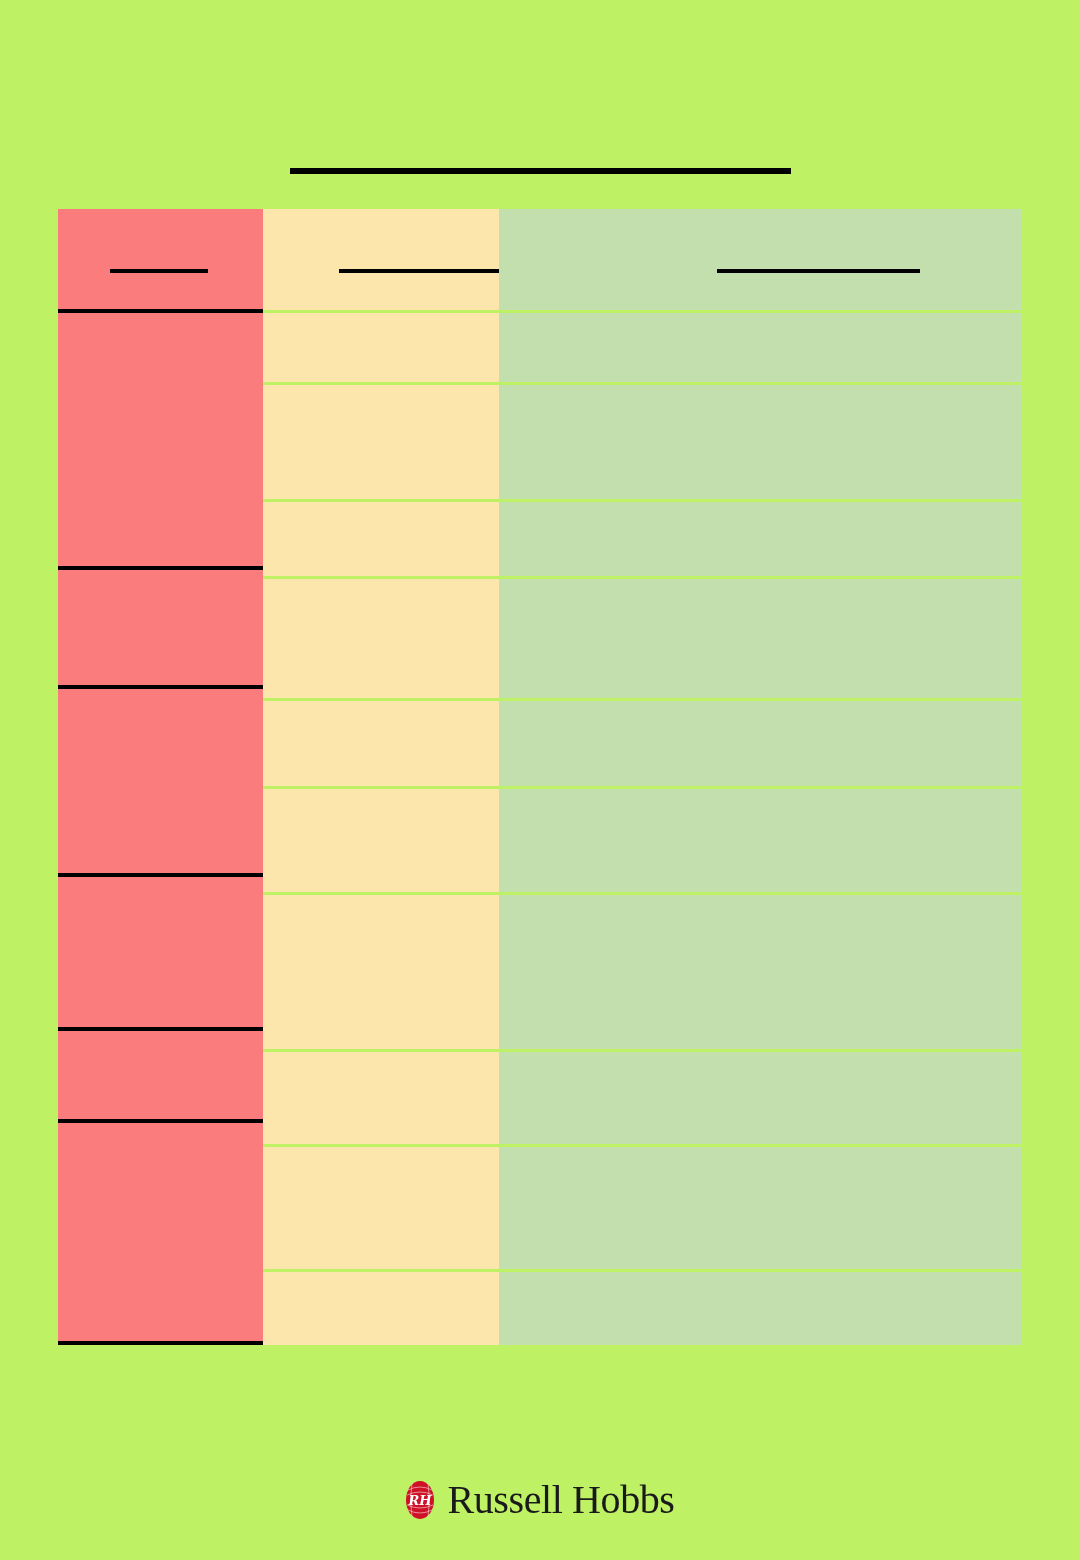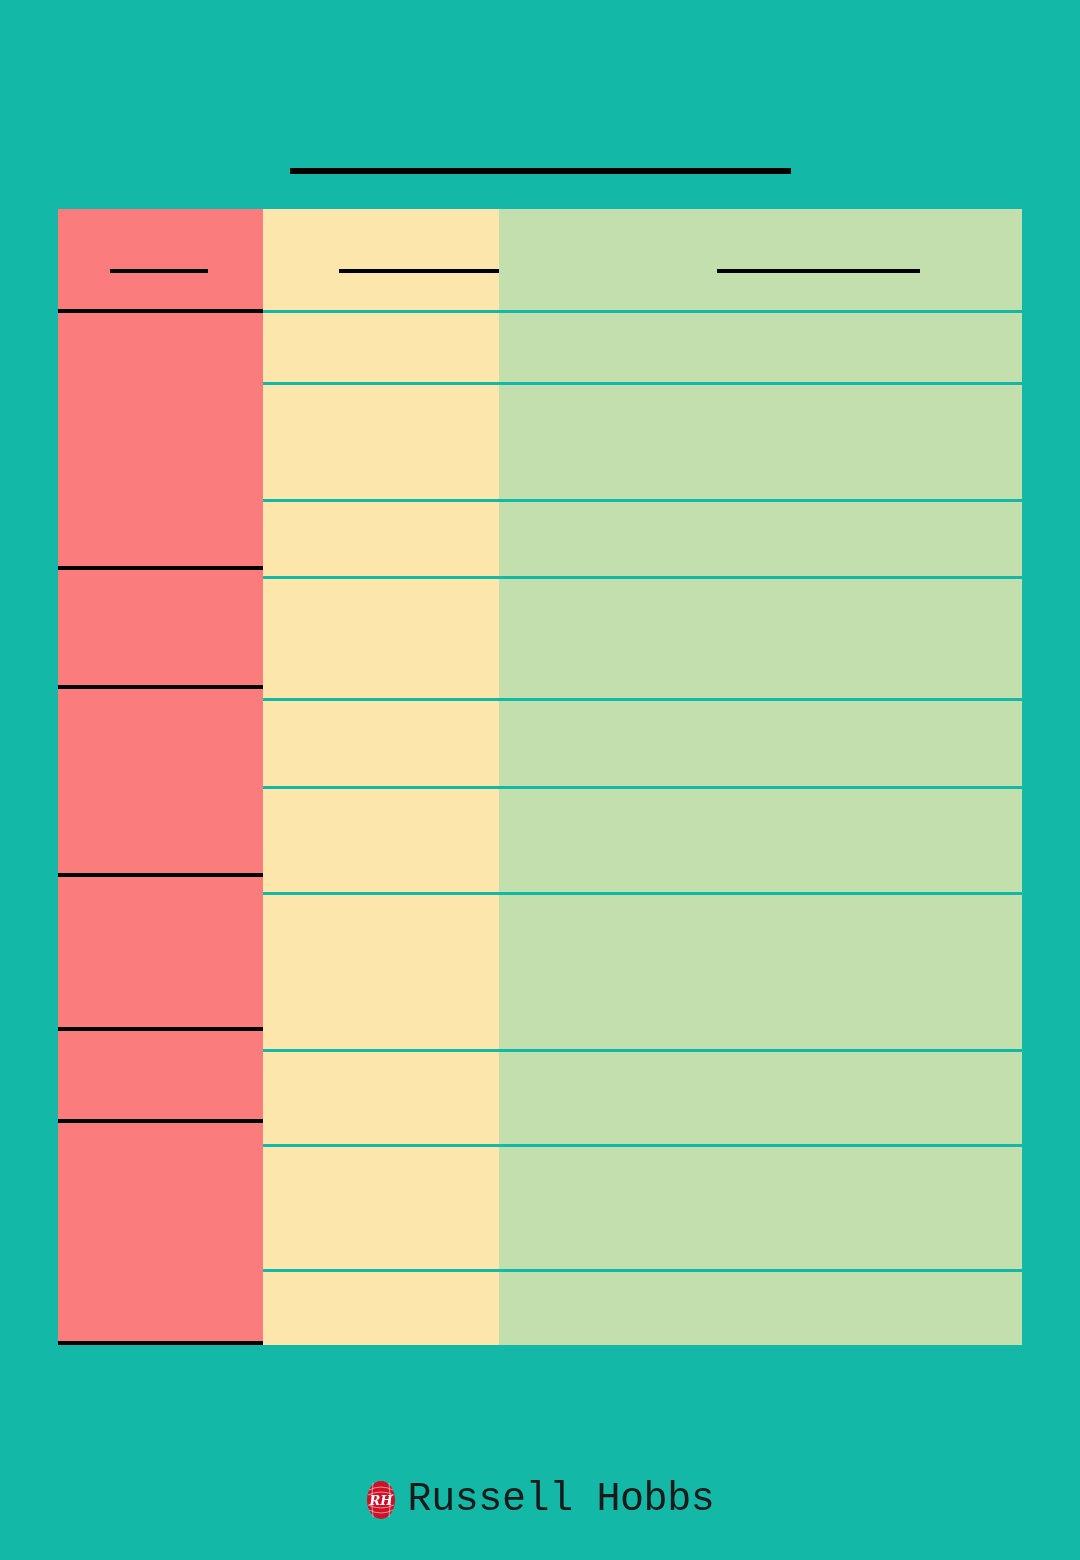--- a/index.html
+++ b/index.html
@@ -12,21 +12,21 @@
     height: 1560px;
     position: relative;
     font-family: "Liberation Sans", sans-serif;
     overflow: hidden;
   }
 
   
   #document-page {
     position: absolute;
     inset: 0;
-    background: #14b8a6;
+    background: #bef264;
     padding-left: 16px;
   }
 
   
   #doc-title {
     position: absolute;
     left: 290px;
     top: 168px;
     width: 501px;
     height: 6px;
@@ -85,21 +85,21 @@
     align-items: center;
     justify-content: center;
     gap: 12px;
   }
   #brand-emblem {
     width: 30px;
     height: 40px;
     flex: 0 0 auto;
   }
   #brand-wordmark {
-    font-family: Liberation Mono, monospace;
+    font-family: Liberation Serif, serif;
     font-size: 40px;
     font-weight: 400;
     letter-spacing: -0.4px;
     color: #1A1A1A;
     line-height: 1;
     white-space: nowrap;
   }
 </style>
 </head>
 <body>

